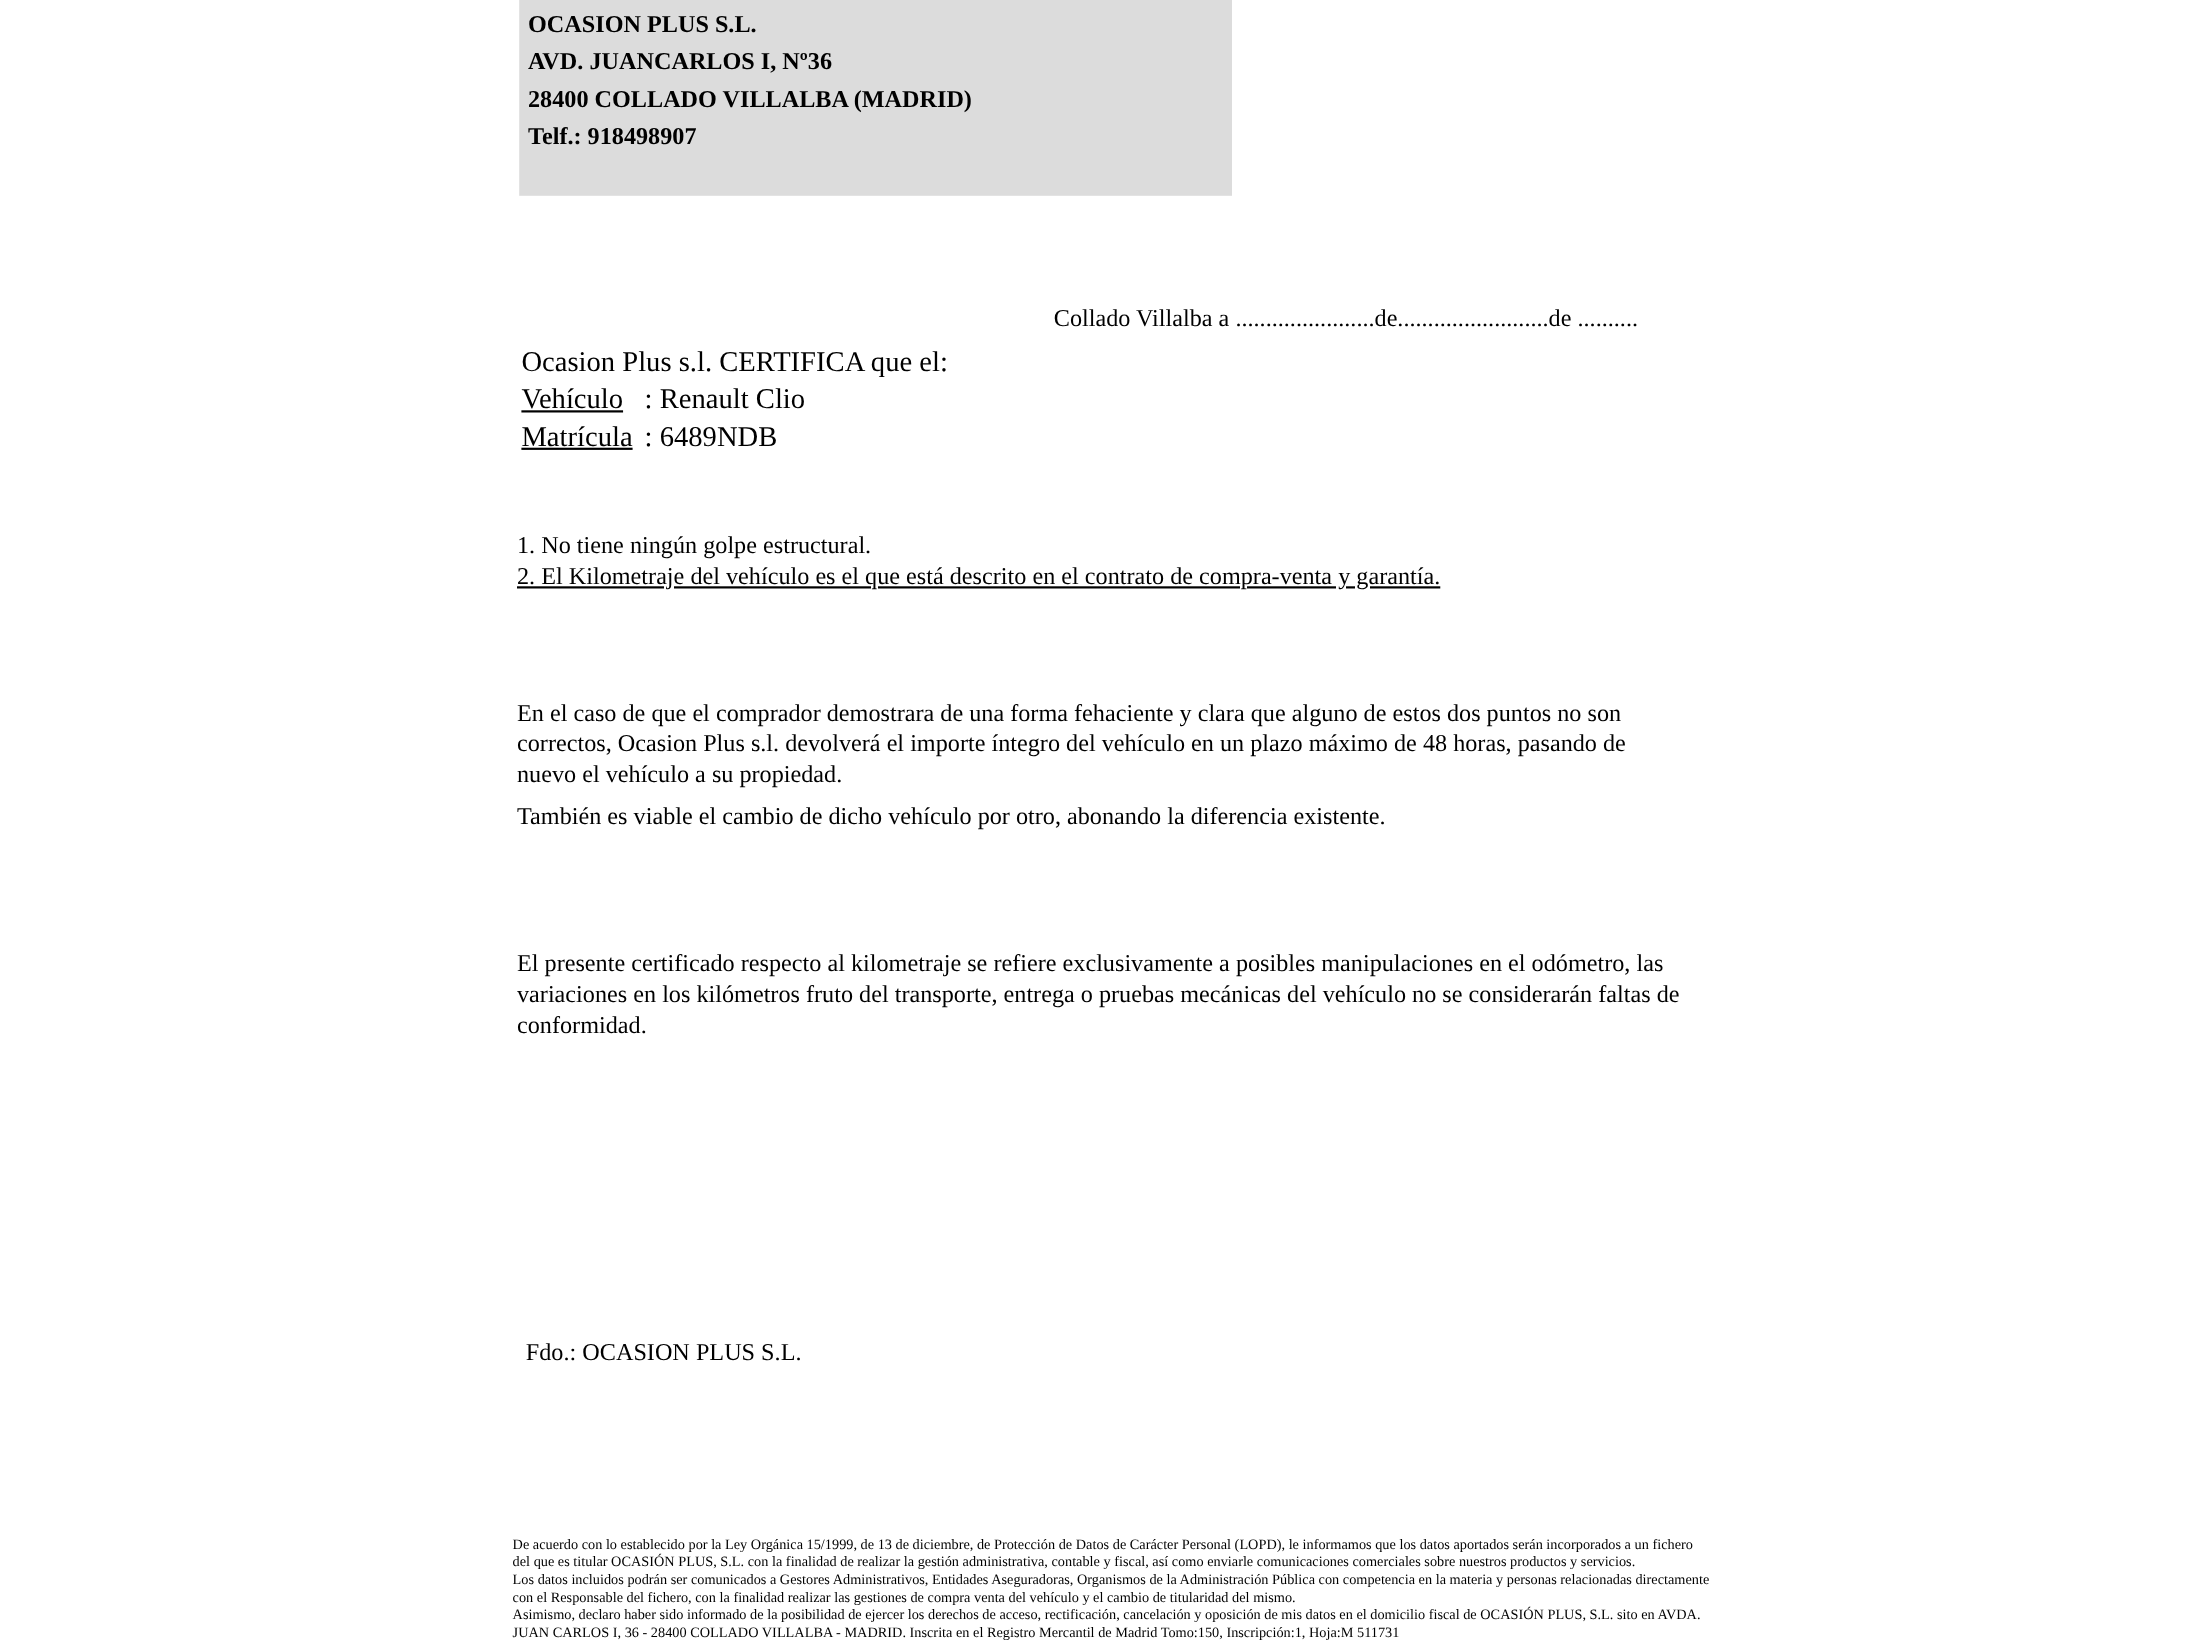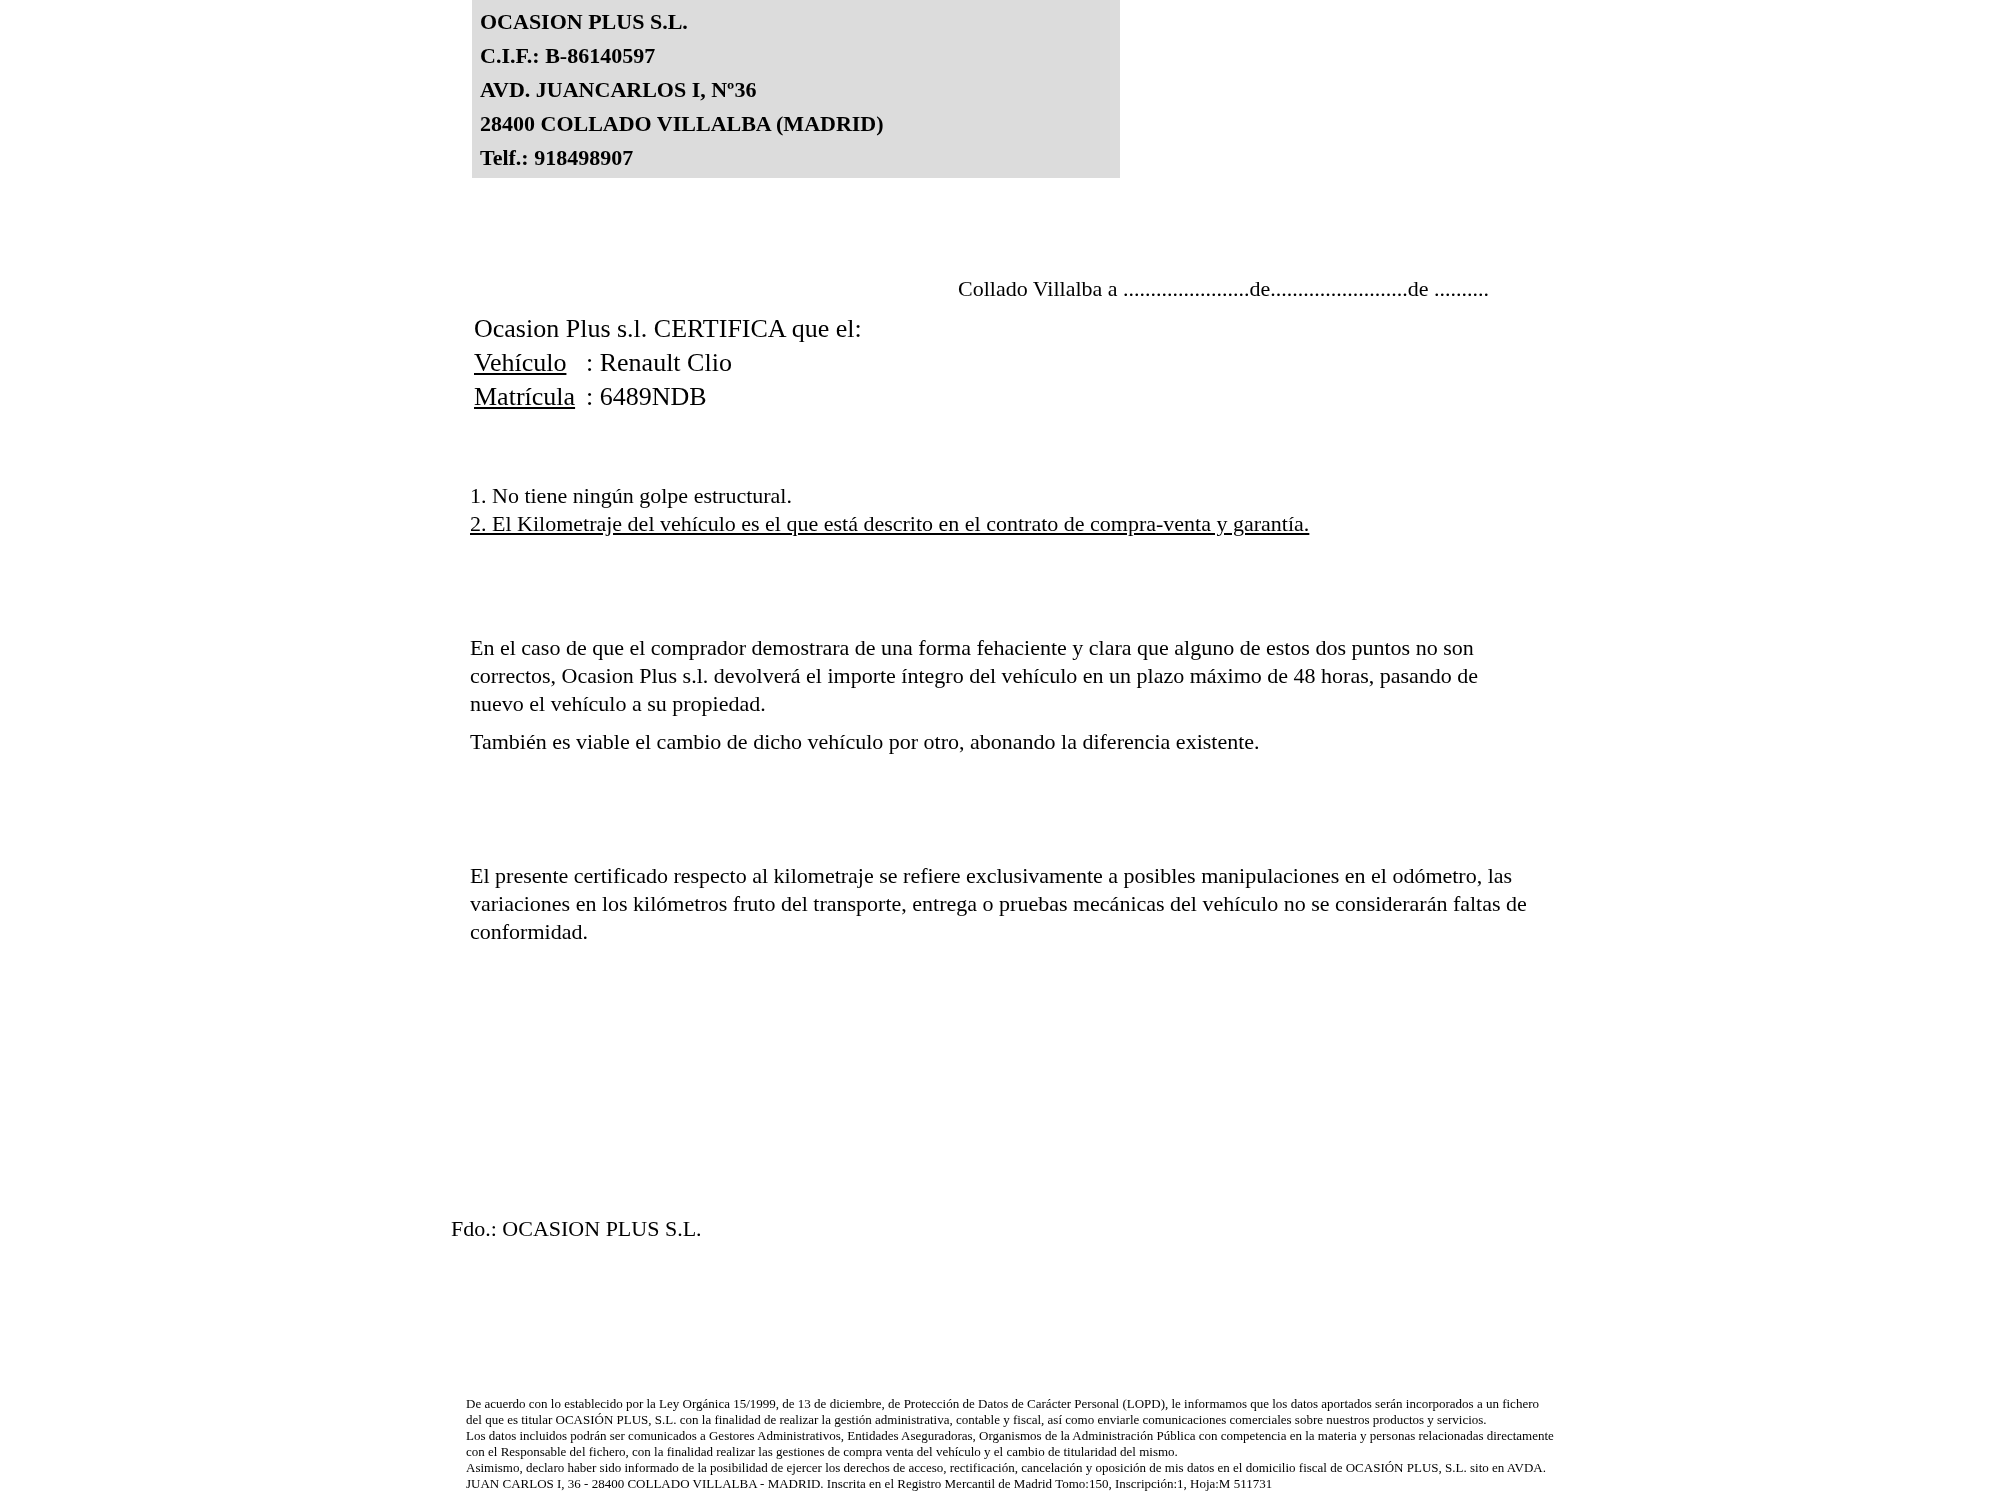--- a/index.html
+++ b/index.html
@@ -58,21 +58,21 @@
     font-size: 22px;
     line-height: 28px;
     text-align: left;
   }
   .para-1 { top: 634px; }
   .para-2 { top: 728px; }
   .para-3 { top: 782px; }
   .para-4 { top: 862px; }
   .signature {
     position: absolute;
-    left: 451px;
+    left: 478px;
     top: 1216px;
     font-size: 22px;
     white-space: nowrap;
   }
   .footer {
     position: absolute;
     left: 466px;
     bottom: 8px;
     width: 1090px;
     font-size: 13px;
@@ -80,21 +80,20 @@
   }
   .footer p { margin: 0; }
 </style>
 </head>
 <body>
 
 <div class="page" style="background: rgb(255, 255, 255); color: rgb(0, 0, 0); padding-left: 38px;">
 
   <div class="header-box" style="background: rgb(220, 220, 220);">
     <div class="header-line">OCASION PLUS S.L.</div>
-    <div class="header-line">C.I.F.: B-86140597</div>
     <div class="header-line">AVD. JUANCARLOS I, Nº36</div>
     <div class="header-line">28400 COLLADO VILLALBA (MADRID)</div>
     <div class="header-line">Telf.: 918498907</div>
   </div>
 
   <div class="date-line">Collado Villalba a .......................de.........................de ..........</div>
 
   <div class="certify">
     <div>Ocasion Plus s.l. CERTIFICA que el:</div>
     <div>

